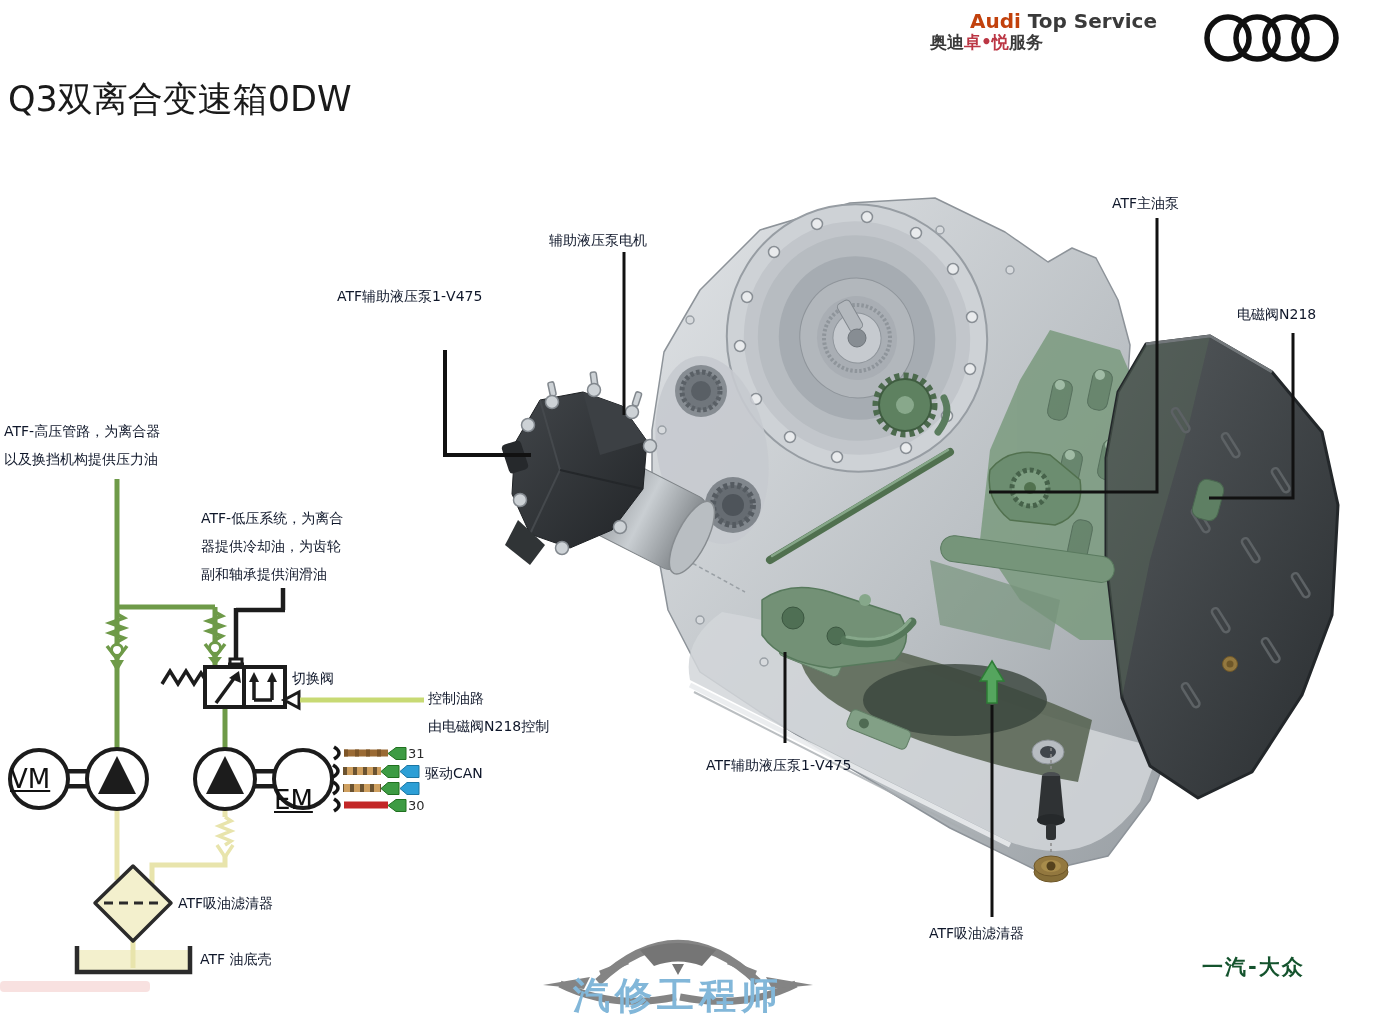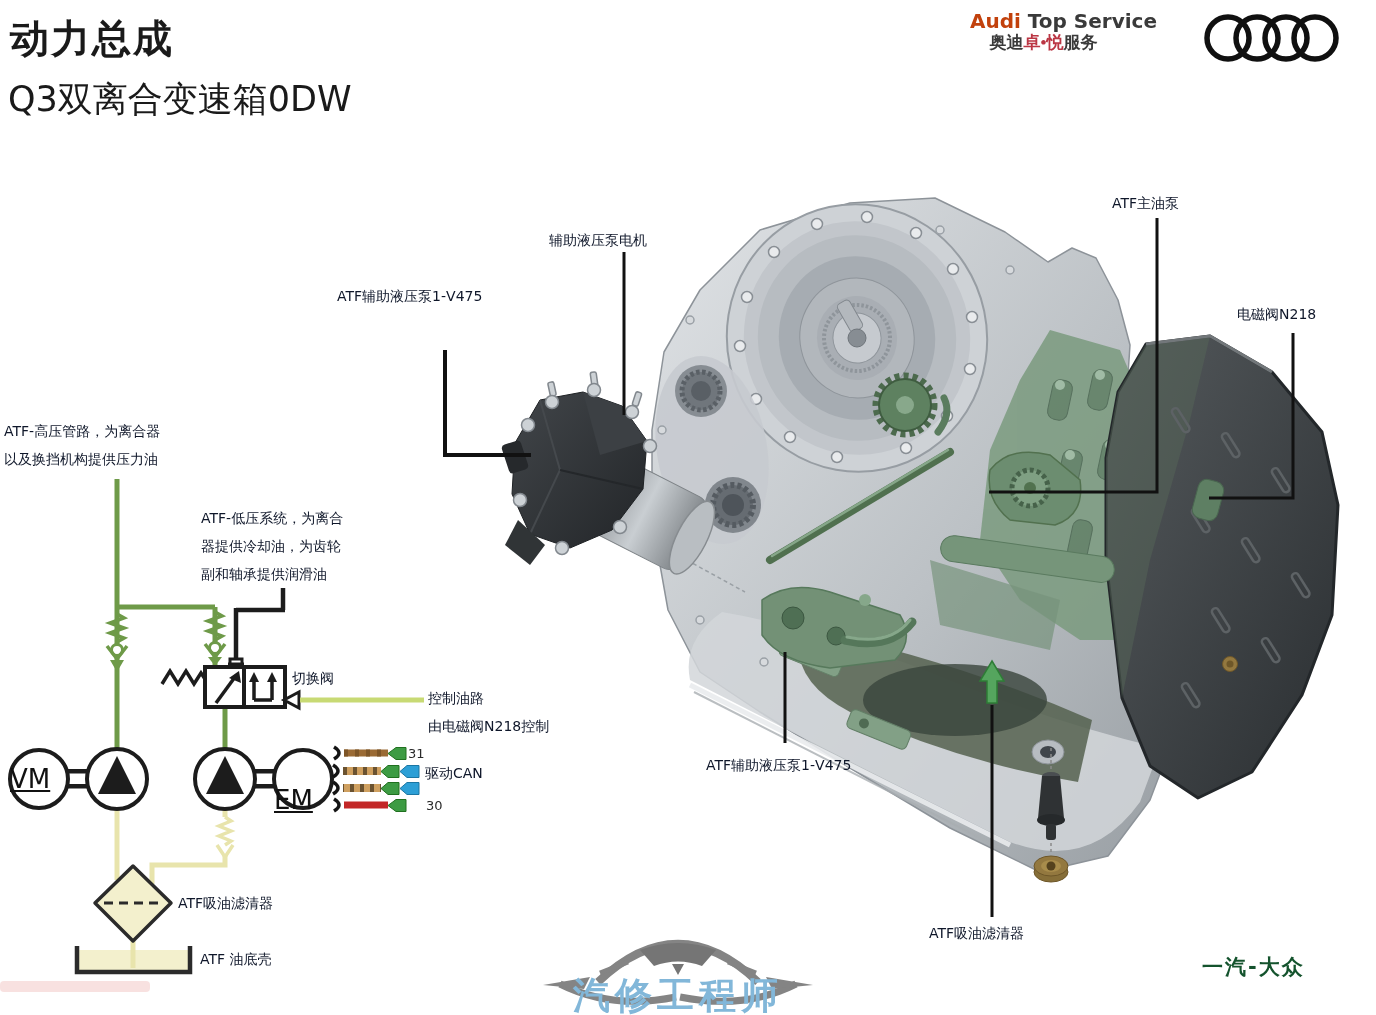--- a/index.html
+++ b/index.html
@@ -5,21 +5,21 @@
   html,body{margin:0;padding:0;background:#fff;}
   .page{position:relative;width:1376px;height:1015px;background:#fff;overflow:hidden;
         font-family:"DejaVu Sans","Liberation Sans",sans-serif;color:#1a1a1a;}
   svg.art{position:absolute;left:0;top:0;width:1376px;height:1015px;}
   .lbl{position:absolute;font-size:14px;line-height:28px;white-space:nowrap;color:#0f172a;}
   .lbl-sm{position:absolute;font-size:13px;color:#2b2b2b;white-space:nowrap;}
   .title{position:absolute;left:10px;top:12px;font-size:39px;font-weight:bold;letter-spacing:2px;}
   .subtitle{position:absolute;left:8px;top:76px;font-size:35px;font-weight:400;}
   .audi-l1{position:absolute;left:930px;top:9px;width:227px;text-align:right;font-size:20px;font-weight:bold;color:#3a3a3a;}
   .audi-l1 .brand{color:#c2410c;}
-  .audi-l2{position:absolute;left:930px;top:31px;width:227px;text-align:center;font-size:17px;font-weight:bold;color:#3a3a3a;font-family:Liberation Serif, serif;}
+  .audi-l2{position:absolute;left:930px;top:31px;width:227px;text-align:left;font-size:17px;font-weight:bold;color:#3a3a3a;}
   .audi-l2 .red{color:#bb3644;}
   .circle-lbl{position:absolute;width:58px;font-size:26px;text-decoration:underline;color:#111;}
   .wm-text{position:absolute;left:560px;top:971px;width:236px;text-align:center;
            font-size:37px;font-weight:bold;color:#82b7d9;letter-spacing:5px;}
   .faw{position:absolute;left:1202px;top:953px;font-size:21px;font-weight:800;letter-spacing:2px;color:#14532d;}
 </style>
 </head>
 <body>
 
 <div class="page">
@@ -366,21 +366,20 @@
     <polygon points="672,964 684,964 678,975" fill="#5d5d5d"></polygon>
     <path d="M560,984 Q612,1010 676,997" stroke="#6f6f6f" stroke-width="7" fill="none"></path>
     <path d="M796,984 Q744,1010 680,997" stroke="#6f6f6f" stroke-width="7" fill="none"></path>
     <path d="M600,973 L628,962" stroke="#6f6f6f" stroke-width="5" fill="none"></path>
     <path d="M756,973 L728,962" stroke="#6f6f6f" stroke-width="5" fill="none"></path>
     <polygon points="543,985 590,977 584,989" fill="#6f6f6f"></polygon>
     <polygon points="813,985 766,977 772,989" fill="#6f6f6f"></polygon>
   </g>
 </svg>
 
-<div class="title">动力总成</div>
 <div class="subtitle">Q3双离合变速箱0DW</div>
 
 <div class="audi-l1"><span class="brand">Audi</span><span> Top Service</span></div>
 <div class="audi-l2"><span>奥迪</span><span class="red">卓•悦</span><span>服务</span></div>
 
 <div class="lbl" style="left:4px;top:417px;">
   <div>ATF-高压管路，为离合器</div>
   <div>以及换挡机构提供压力油</div>
 </div>
 <div class="lbl" style="left:201px;top:504px;">
@@ -388,21 +387,21 @@
   <div>器提供冷却油，为齿轮</div>
   <div>副和轴承提供润滑油</div>
 </div>
 <div class="lbl" style="left:292px;top:664px;">切换阀</div>
 <div class="lbl" style="left:428px;top:684px;">
   <div>控制油路</div>
   <div>由电磁阀N218控制</div>
 </div>
 <div class="lbl" style="left:425px;top:759px;">驱动CAN</div>
 <div class="lbl-sm" style="left:408px;top:746px;">31</div>
-<div class="lbl-sm" style="left:408px;top:798px;padding-left:18px;">30</div>
+<div class="lbl-sm" style="left:408px;top:798px;">30</div>
 <div class="circle-lbl" style="left:10px;top:764px;">VM</div>
 <div class="circle-lbl" style="left:274px;top:764px;margin-top:21px;">EM</div>
 <div class="lbl" style="left:178px;top:889px;">ATF吸油滤清器</div>
 <div class="lbl" style="left:200px;top:945px;">ATF 油底壳</div>
 
 <div class="lbl" style="left:549px;top:226px;">辅助液压泵电机</div>
 <div class="lbl" style="left:337px;top:282px;">
   <div>ATF辅助液压泵1-V475</div>
 </div>
 <div class="lbl" style="left:1112px;top:189px;">ATF主油泵</div>

